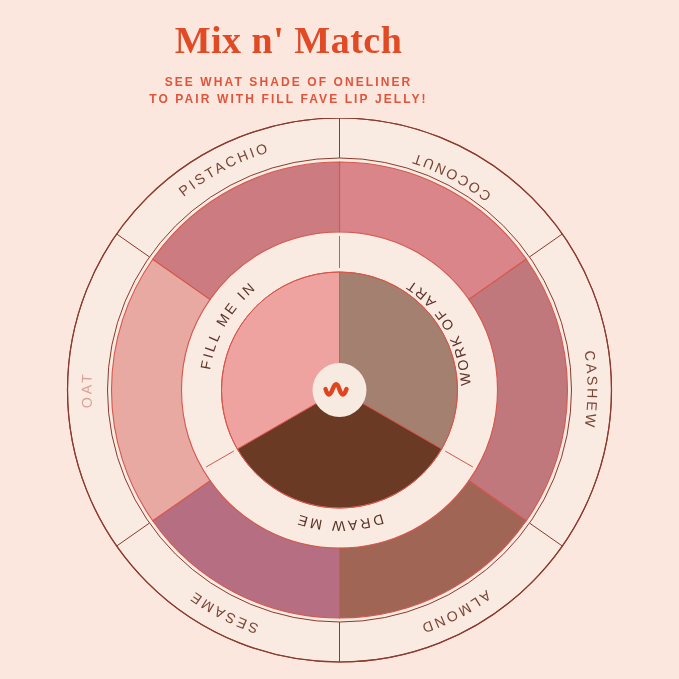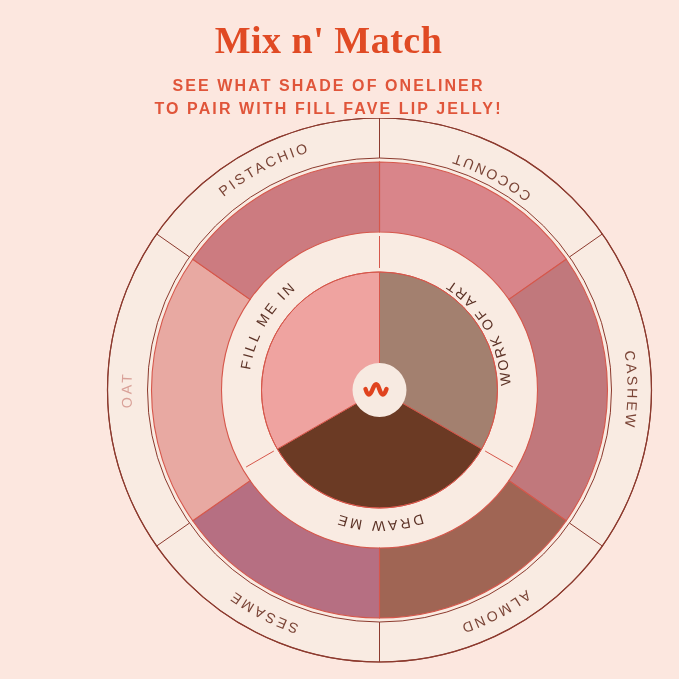--- a/index.html
+++ b/index.html
@@ -5,21 +5,21 @@
   html,body{margin:0;padding:0;}
   body{
     width:679px;height:679px;
     background:#FCE7DF;
     font-family:"Liberation Sans", sans-serif;
     overflow:hidden;
     position:relative;
   }
   #page{
     position:absolute;inset:0;
-    width:577px;height:679px;margin-left:40px;
+    width:577px;height:679px;
   }
   .header{
     position:absolute;
     top:0;left:0;right:0;
     text-align:center;
     padding-top:20px;
   }
   .title{
     font-family:"Liberation Serif", serif;
     font-weight:700;
@@ -27,21 +27,21 @@
     letter-spacing:0.5px;
     color:#E04A24;
     margin:0;
     line-height:1.1;
   }
   .subtitle{
     margin:12px 0 0 0;
     color:#E0553A;
     font-family:"Liberation Sans", sans-serif;
     font-weight:700;
-    font-size:16px;
+    font-size:12px;
     letter-spacing:2.1px;
     line-height:1.45;
   }
   .wheel-wrap{
     position:absolute;
     left:0; top:118px;
     width:679px;height:560px;
   }
   svg{display:block;}
   .arc-label{

